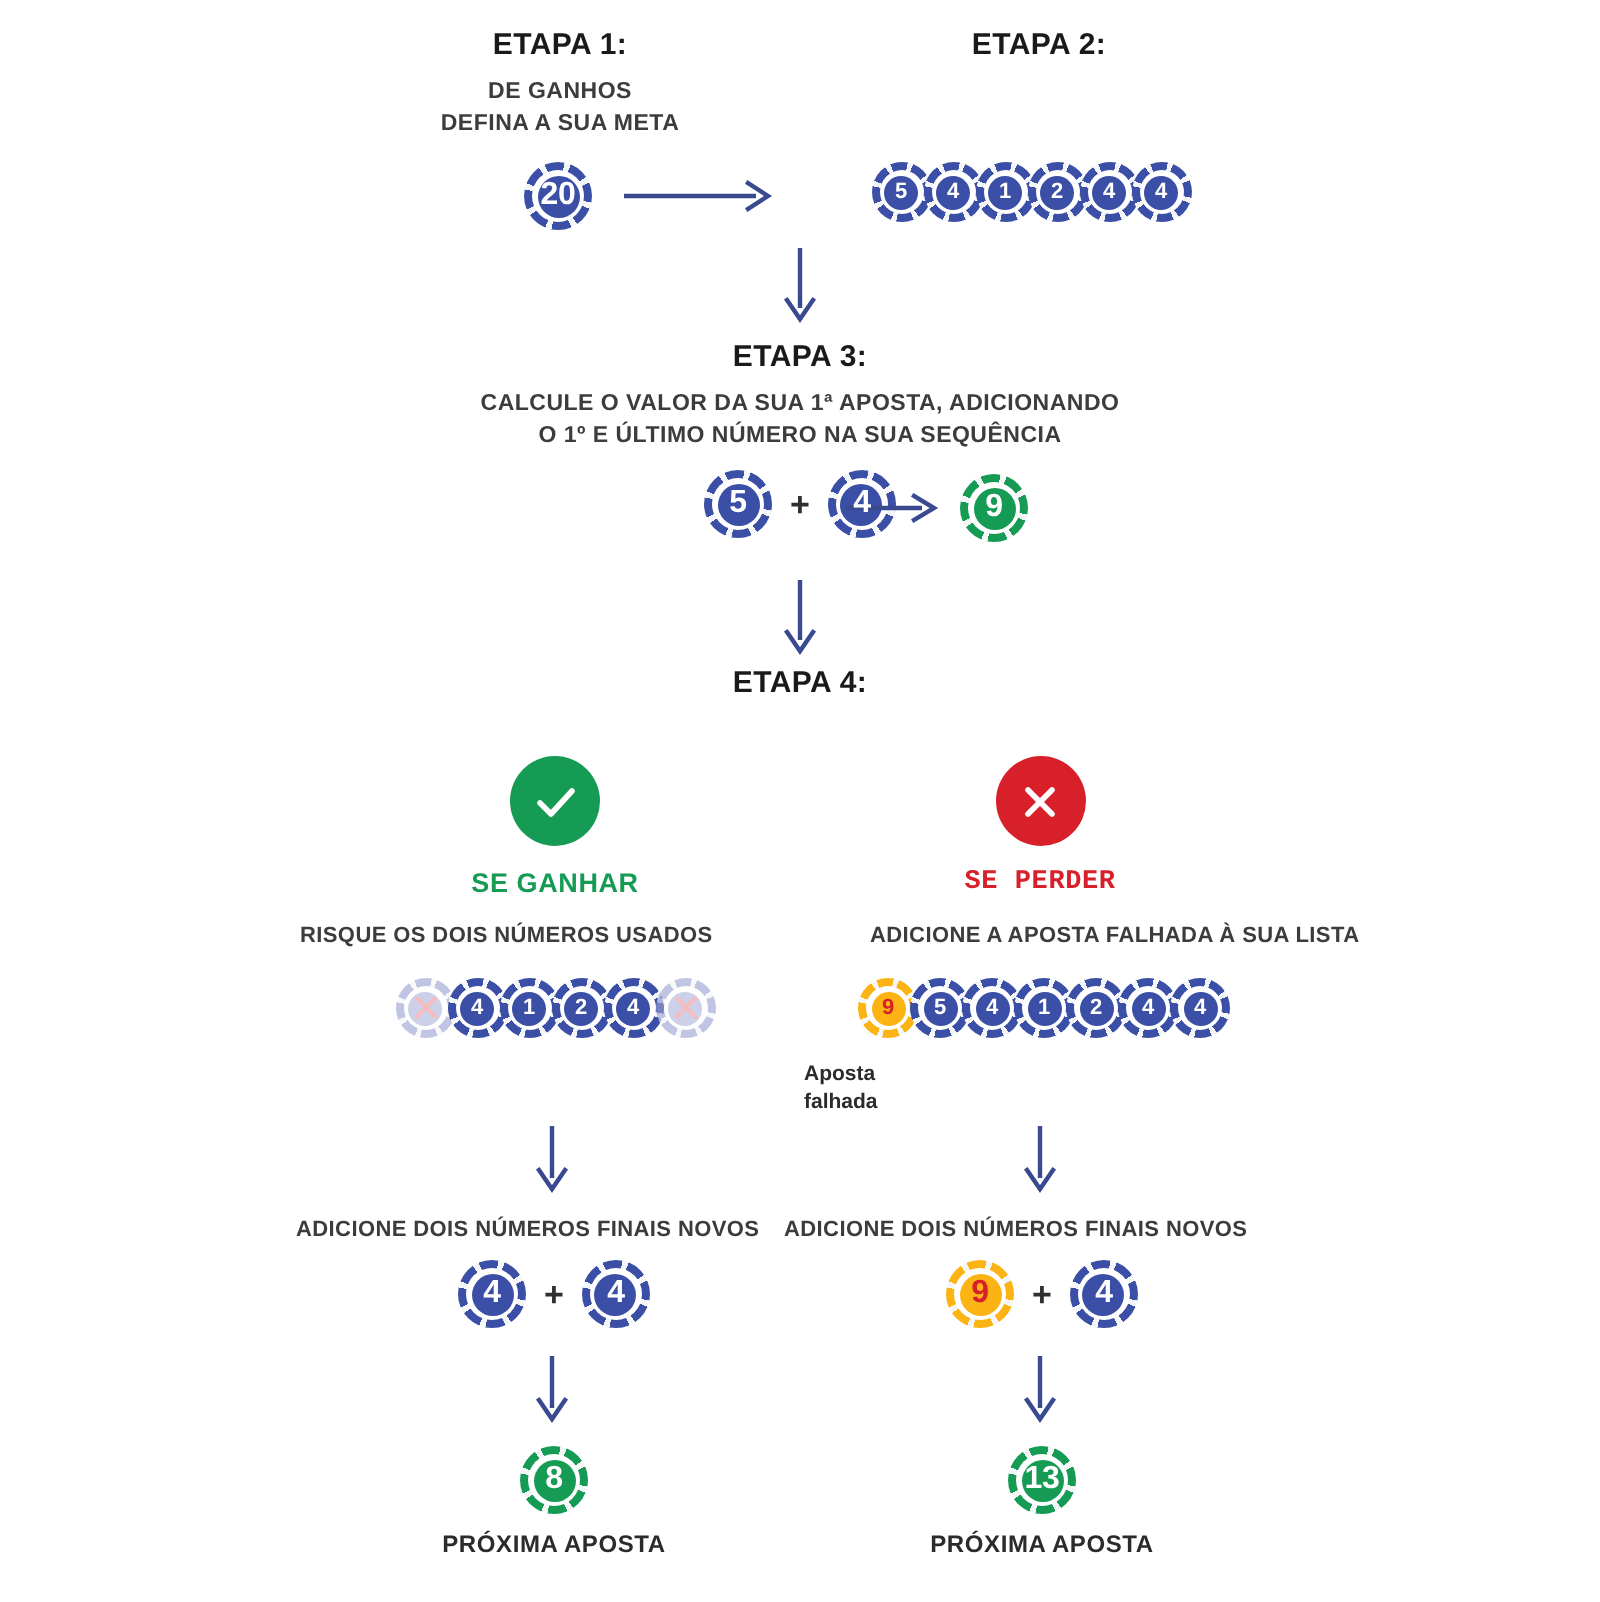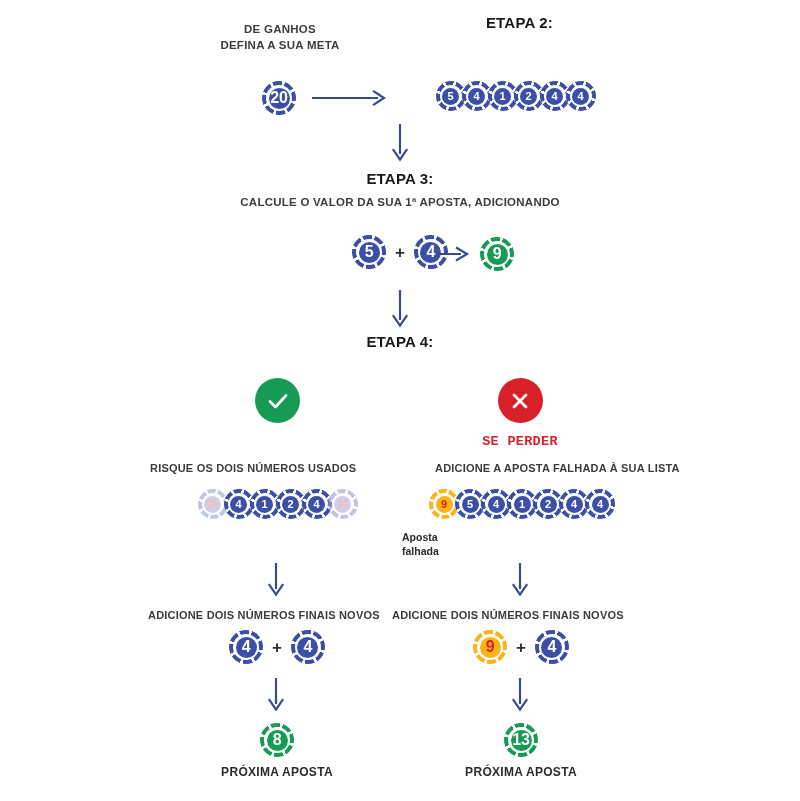--- a/index.html
+++ b/index.html
@@ -103,20 +103,21 @@
   }
   .next-label{
     font-size:12px;font-weight:bold;color:#2b2b2b;letter-spacing:.3px;
     text-align:center;text-transform:uppercase;
   }
 </style>
 </head>
 <body>
 
 <div class="abs" style="left:180px;top:14px;width:200px;">
+  <div class="stage-title">ETAPA 1:</div>
   <div class="stage-sub">
     <div>DE GANHOS</div>
     <div>DEFINA A SUA META</div>
   </div>
 </div>
 
 <div class="abs" style="left:262px;top:81px;">
   <div class="chip blue">
     <div class="ring"></div>
     <div class="inner-white"></div>
@@ -179,20 +180,21 @@
   <svg class="arrow-down" width="20" height="38" viewBox="0 0 20 38" aria-hidden="true">
     <line x1="10" y1="0" x2="10" y2="30" stroke="#3a4a91" stroke-width="2.2"></line>
     <polyline points="3.5,26 10,35.5 16.5,26" fill="none" stroke="#3a4a91" stroke-width="2.2" stroke-linecap="square"></polyline>
   </svg>
 </div>
 
 <div class="abs" style="left:130px;top:170px;width:540px;">
   <div class="stage-title">ETAPA 3:</div>
   <div class="stage-sub">
     <div>CALCULE O VALOR DA SUA 1ª APOSTA, ADICIONANDO</div>
+    <div>O 1º E ÚLTIMO NÚMERO NA SUA SEQUÊNCIA</div>
   </div>
 </div>
 
 <div class="abs row-center" style="left:300px;top:235px;width:200px;">
   <span id="s3-a"><div class="chip blue">
         <div class="ring"></div>
         <div class="inner-white"></div>
         <div class="core"></div>
         <div class="num">5</div>
       </div></span>
@@ -229,20 +231,21 @@
 <div class="abs" style="left:130px;top:333px;width:540px;">
   <div class="stage-title">ETAPA 4:</div>
 </div>
 
 <div class="abs" style="left:150px;top:378px;width:255px;">
   <div class="res-circle win">
     <svg width="26" height="26" viewBox="0 0 26 26" aria-hidden="true">
       <polyline points="5,13.5 10.5,19 21,7.5" fill="none" stroke="#ffffff" stroke-width="2.8" stroke-linecap="round" stroke-linejoin="round"></polyline>
     </svg>
   </div>
+  <div class="res-label win">SE GANHAR</div>
 </div>
 
 <div class="abs branch-head" style="left:150px;top:462px;width:255px;">RISQUE OS DOIS NÚMEROS USADOS</div>
 <div class="abs chip-strip" id="win-chips" style="left:150px;top:489px;width:255px;">
     <div class="chip faded small">
       <div class="ring"></div>
       <div class="inner-white"></div>
       <div class="core"></div>
       <div class="xmark"></div>
     </div>

